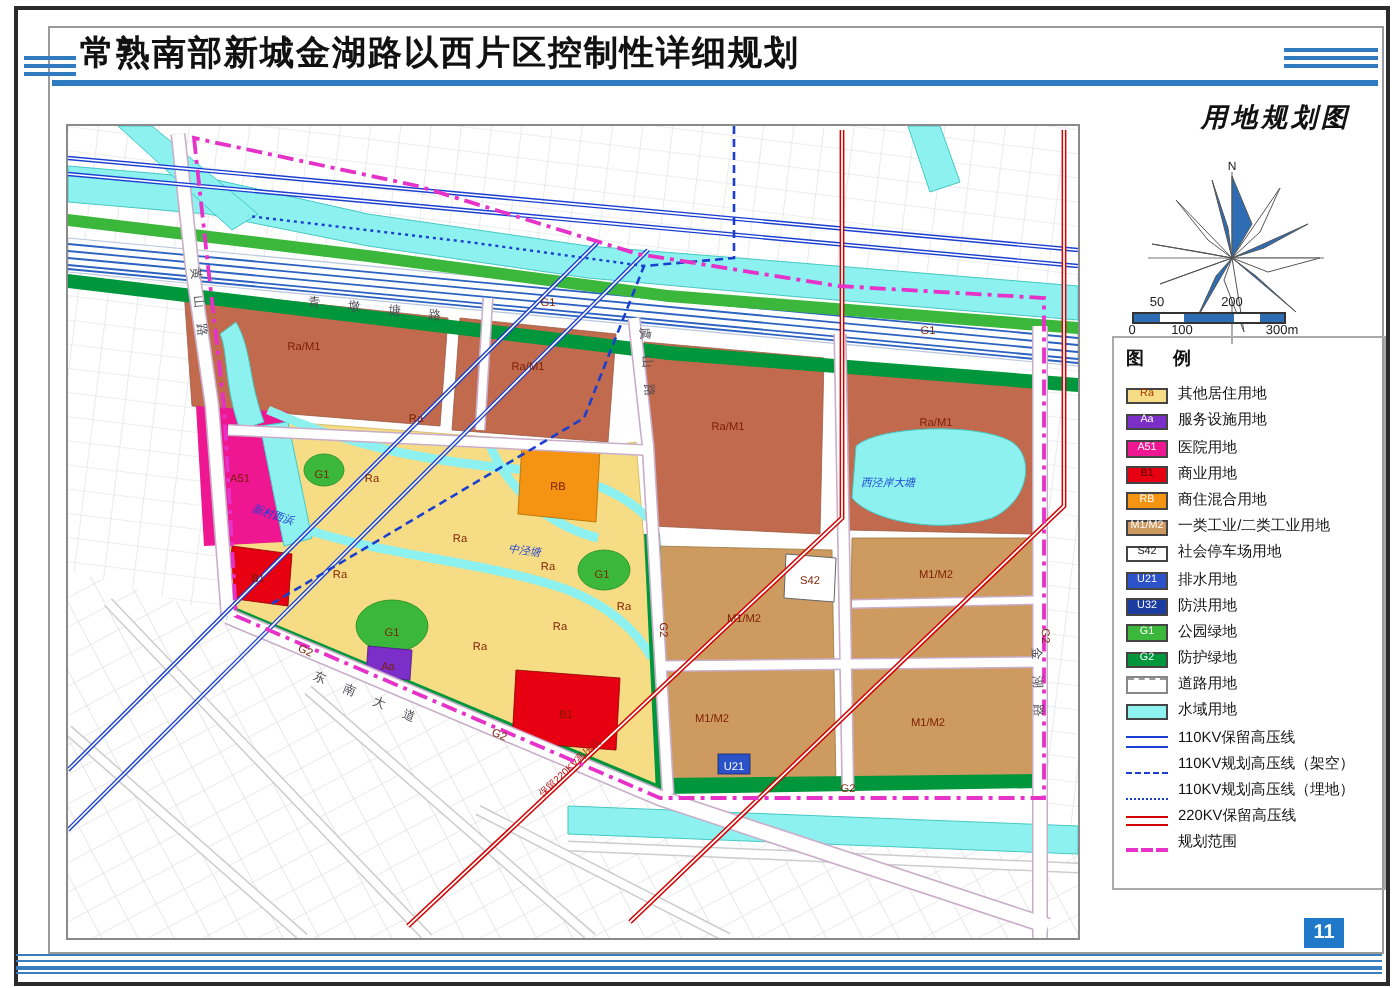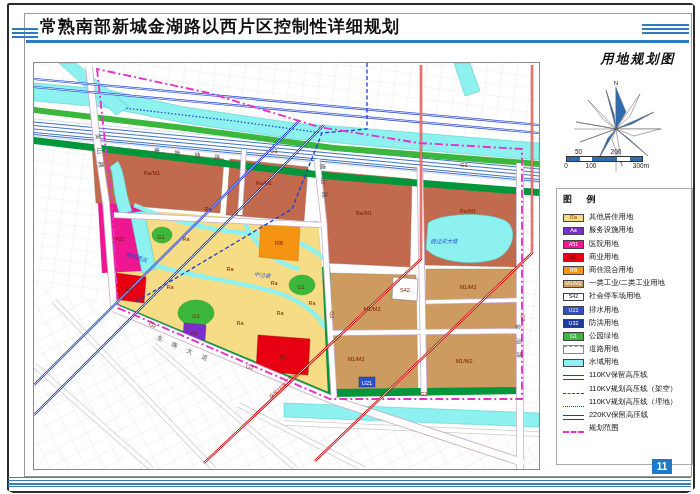--- a/index.html
+++ b/index.html
@@ -1,17 +1,17 @@
 <!DOCTYPE html>
 <html><head>
 <meta charset="utf-8">
 <style>
   html,body{margin:0;padding:0;background:#fff;}
   .page{position:relative;width:700px;height:494px;background:#fff;overflow:hidden;
-        font-family:"Liberation Sans","DejaVu Sans",sans-serif;border-radius:19px;}
+        font-family:"Liberation Sans","DejaVu Sans",sans-serif;}
   .outer-frame{position:absolute;left:7px;top:3px;width:684px;height:486px;border:2px solid #2b2b2b;}
   .inner-frame{position:absolute;left:24px;top:13px;width:666px;height:462px;border:1px solid #9a9a9a;}
   
   .hdr-title{position:absolute;left:40px;top:15px;font-size:17px;font-weight:bold;color:#111;letter-spacing:1px;white-space:nowrap;}
   .hdr-sub{position:absolute;left:40px;top:45px;font-size:7.6px;color:#333;white-space:nowrap;}
   .hdr-rule{position:absolute;left:26px;top:40px;width:663px;height:2.5px;background:#2f7bbf;}
   .stripes{position:absolute;display:flex;flex-direction:column;gap:2px;}
   .stripes div{height:2px;background:#2f7bbf;}
   .stripes.l{left:12px;top:28px;width:26px;}
   .stripes.r{left:642px;top:24px;width:47px;}
@@ -25,21 +25,21 @@
   .wl{font-size:5.4px;fill:#1b3fd6;font-style:italic;text-anchor:middle;}
   .hl{font-size:5px;fill:#b31515;text-anchor:middle;}
   
   .panel-title{position:absolute;left:568px;top:50px;width:140px;text-align:center;font-size:13px;font-weight:bold;color:#111;letter-spacing:2px;font-style:italic;}
   .compass{position:absolute;left:570px;top:76px;}
   .scalebar{position:absolute;left:566px;top:148px;width:80px;height:26px;font-size:6.5px;color:#222;}
   .sb-row{position:relative;height:8px;}
   .sb-lbl{position:absolute;transform:translateX(-50%);}
   .sb-bar{position:relative;height:4px;border:0.5px solid #333;display:flex;width:75px;}
   .sb-bar div{height:100%;}
-  .legend-box{position:absolute;left:556px;top:188px;width:137px;height:277px;border:1px solid #aaa;box-sizing:border-box;padding:4px 0 0 6px;}
+  .legend-box{position:absolute;left:556px;top:168px;width:137px;height:277px;border:1px solid #aaa;box-sizing:border-box;padding:4px 0 0 6px;}
   .legend-title{font-size:9px;font-weight:bold;color:#111;letter-spacing:6px;margin-bottom:3px;}
   .lg-row{display:flex;align-items:flex-end;height:13.2px;gap:5px;}
   .lg-sw{width:21px;height:8.5px;box-sizing:border-box;border:0.5px solid #444;flex:none;
          display:flex;align-items:center;justify-content:center;font-size:5.4px;line-height:1;}
   .lg-line{width:21px;flex:none;}
   .lg-lbl{font-size:7.4px;color:#111;white-space:nowrap;}
   .ln2b{height:3.5px;border-top:1.2px solid #1b3fd0;border-bottom:1.2px solid #1b3fd0;}
   .ln2r{height:3.5px;border-top:1.2px solid #d40000;border-bottom:1.2px solid #d40000;}
   .lndd{height:0;border-top:1.6px dashed #1b3fd0;}
   .lnds{height:0;border-top:1.4px dotted #1b3fd0;}
@@ -341,20 +341,24 @@
         </div>
         <div class="lg-row">
           <span class="lg-sw" style="background: rgb(28, 60, 160); color: rgb(255, 255, 255);">U32</span>
           <span class="lg-lbl">防洪用地</span>
         </div>
         <div class="lg-row">
           <span class="lg-sw" style="background: rgb(59, 184, 59); color: rgb(255, 255, 255);">G1</span>
           <span class="lg-lbl">公园绿地</span>
         </div>
         <div class="lg-row">
+          <span class="lg-sw" style="background: rgb(0, 150, 59); color: rgb(255, 255, 255);">G2</span>
+          <span class="lg-lbl">防护绿地</span>
+        </div>
+        <div class="lg-row">
           <span class="lg-line">
             <i class="lnrd" style="display: block;">
               <i></i>
             </i>
           </span>
           <span class="lg-lbl">道路用地</span>
         </div>
         <div class="lg-row">
           <span class="lg-sw" style="background: rgb(141, 241, 239); color: rgb(34, 34, 34);"></span>
           <span class="lg-lbl">水域用地</span>

